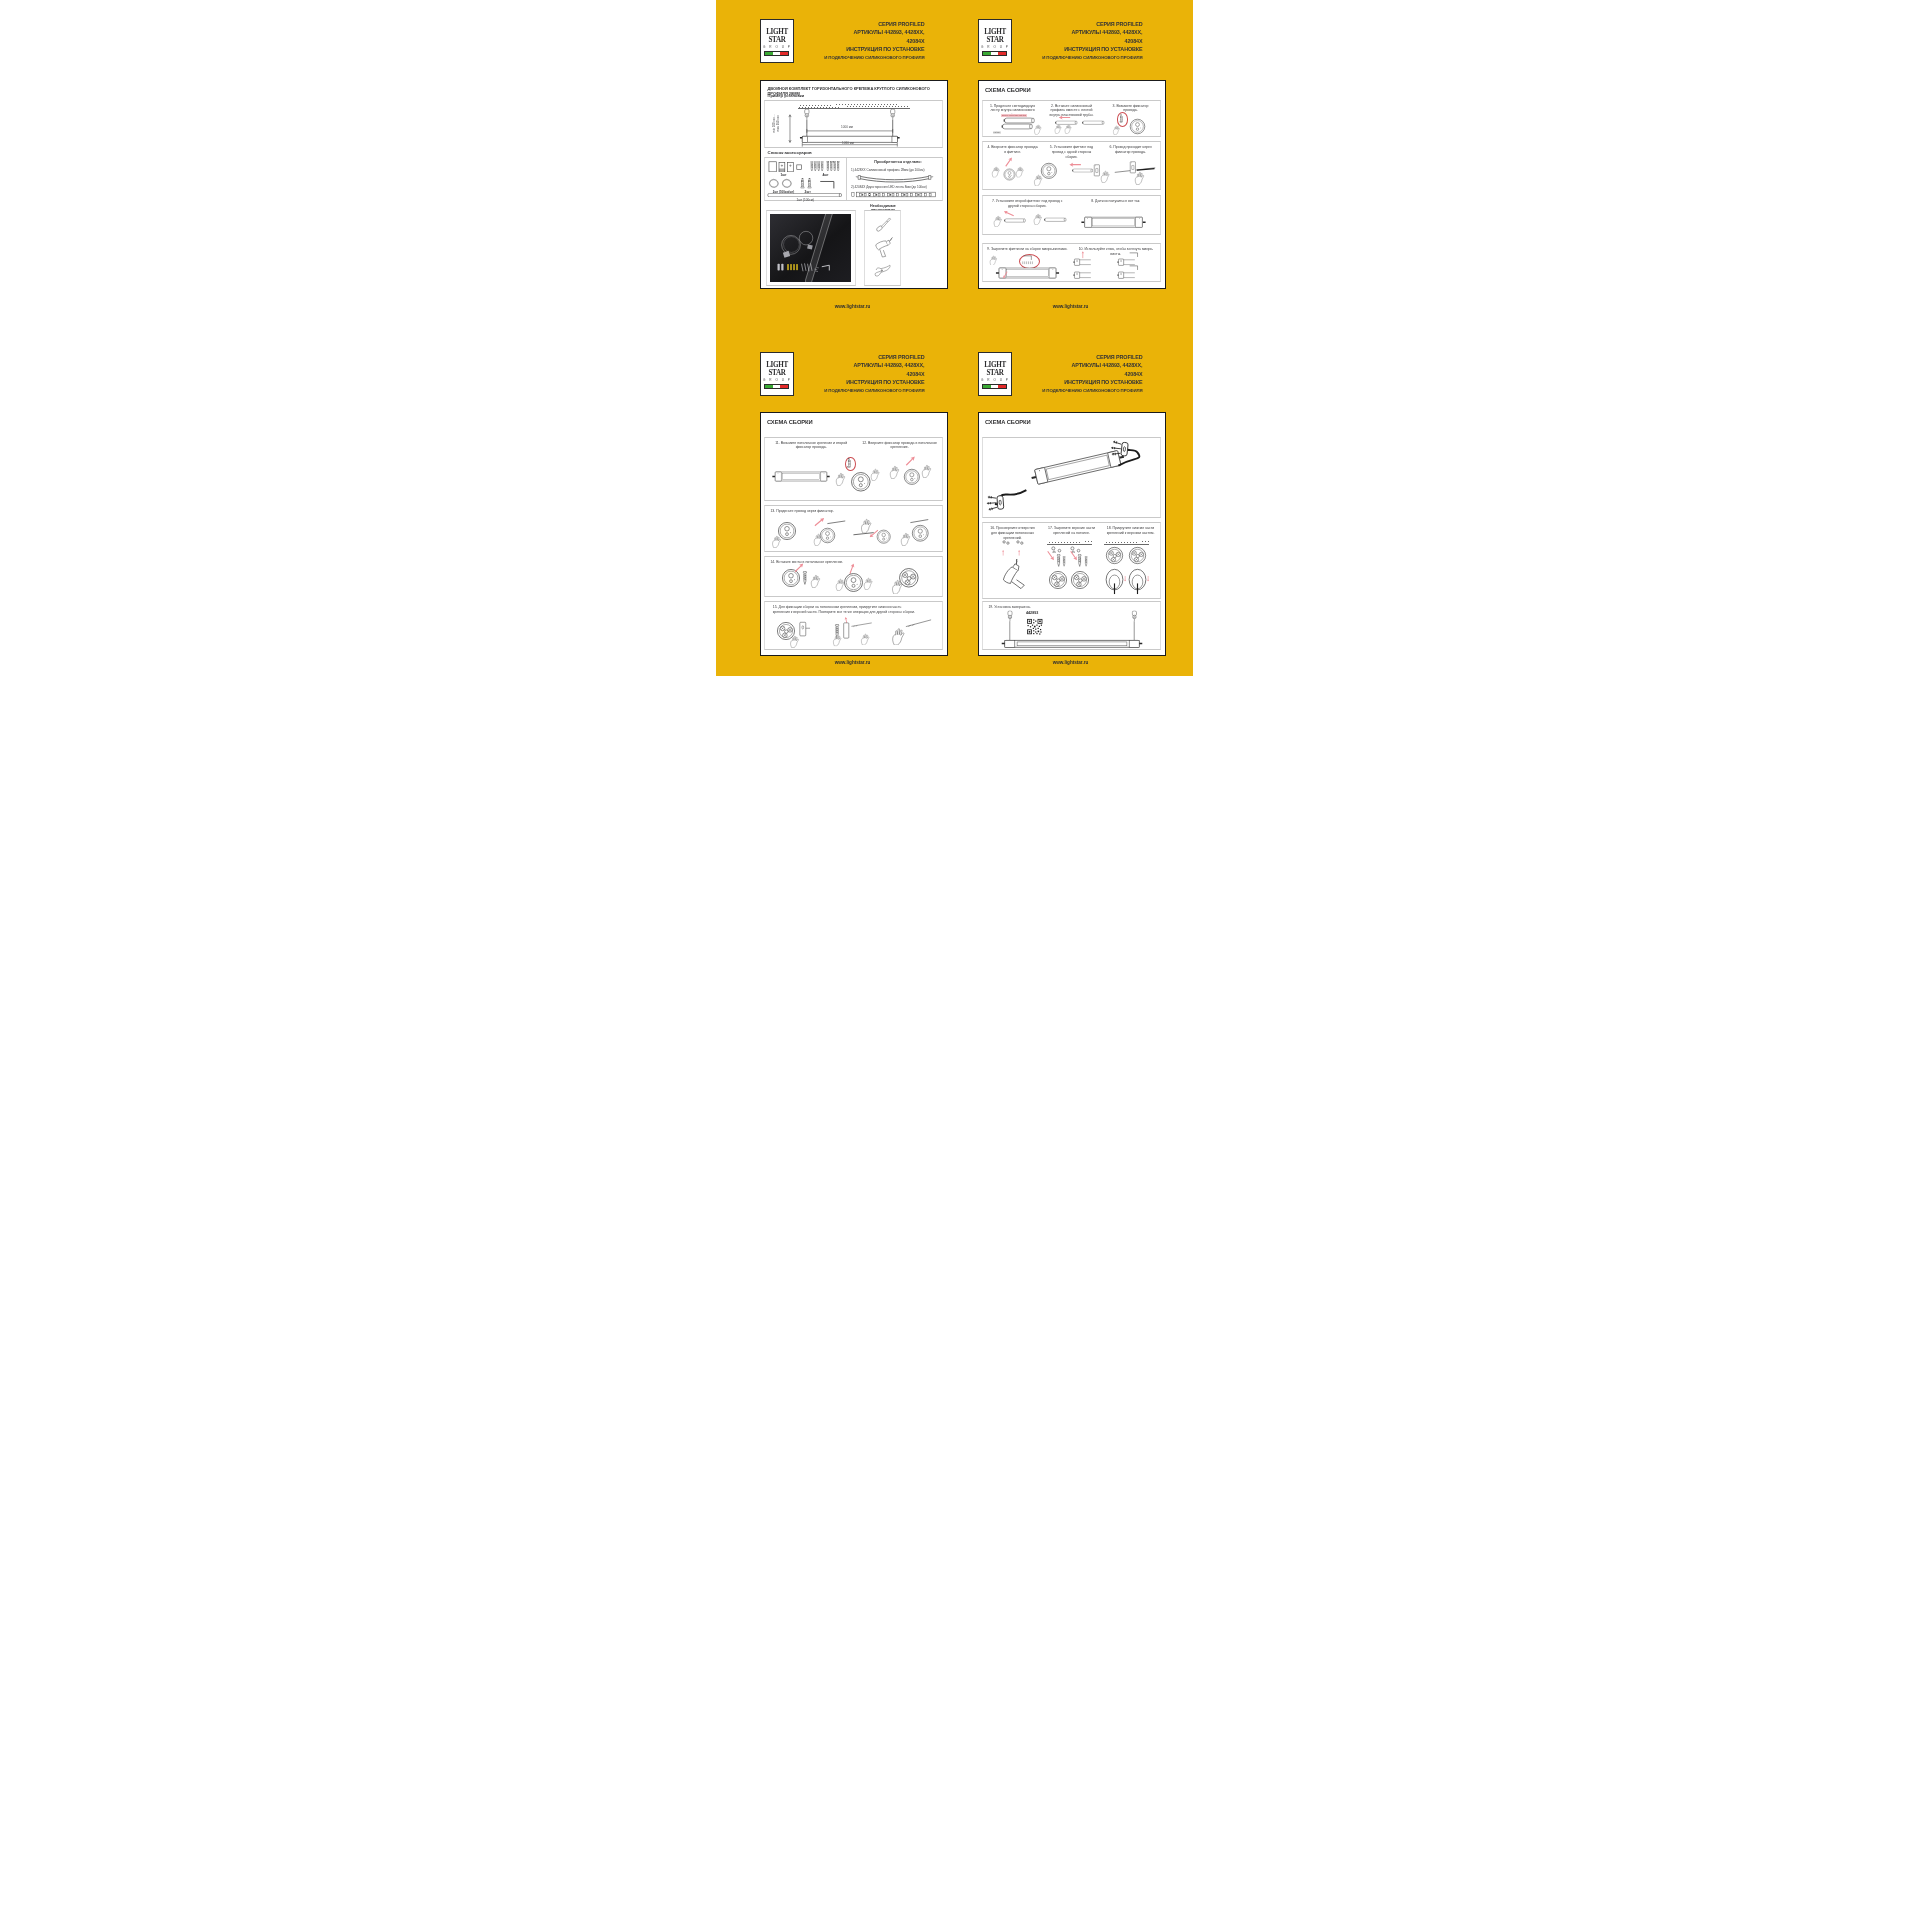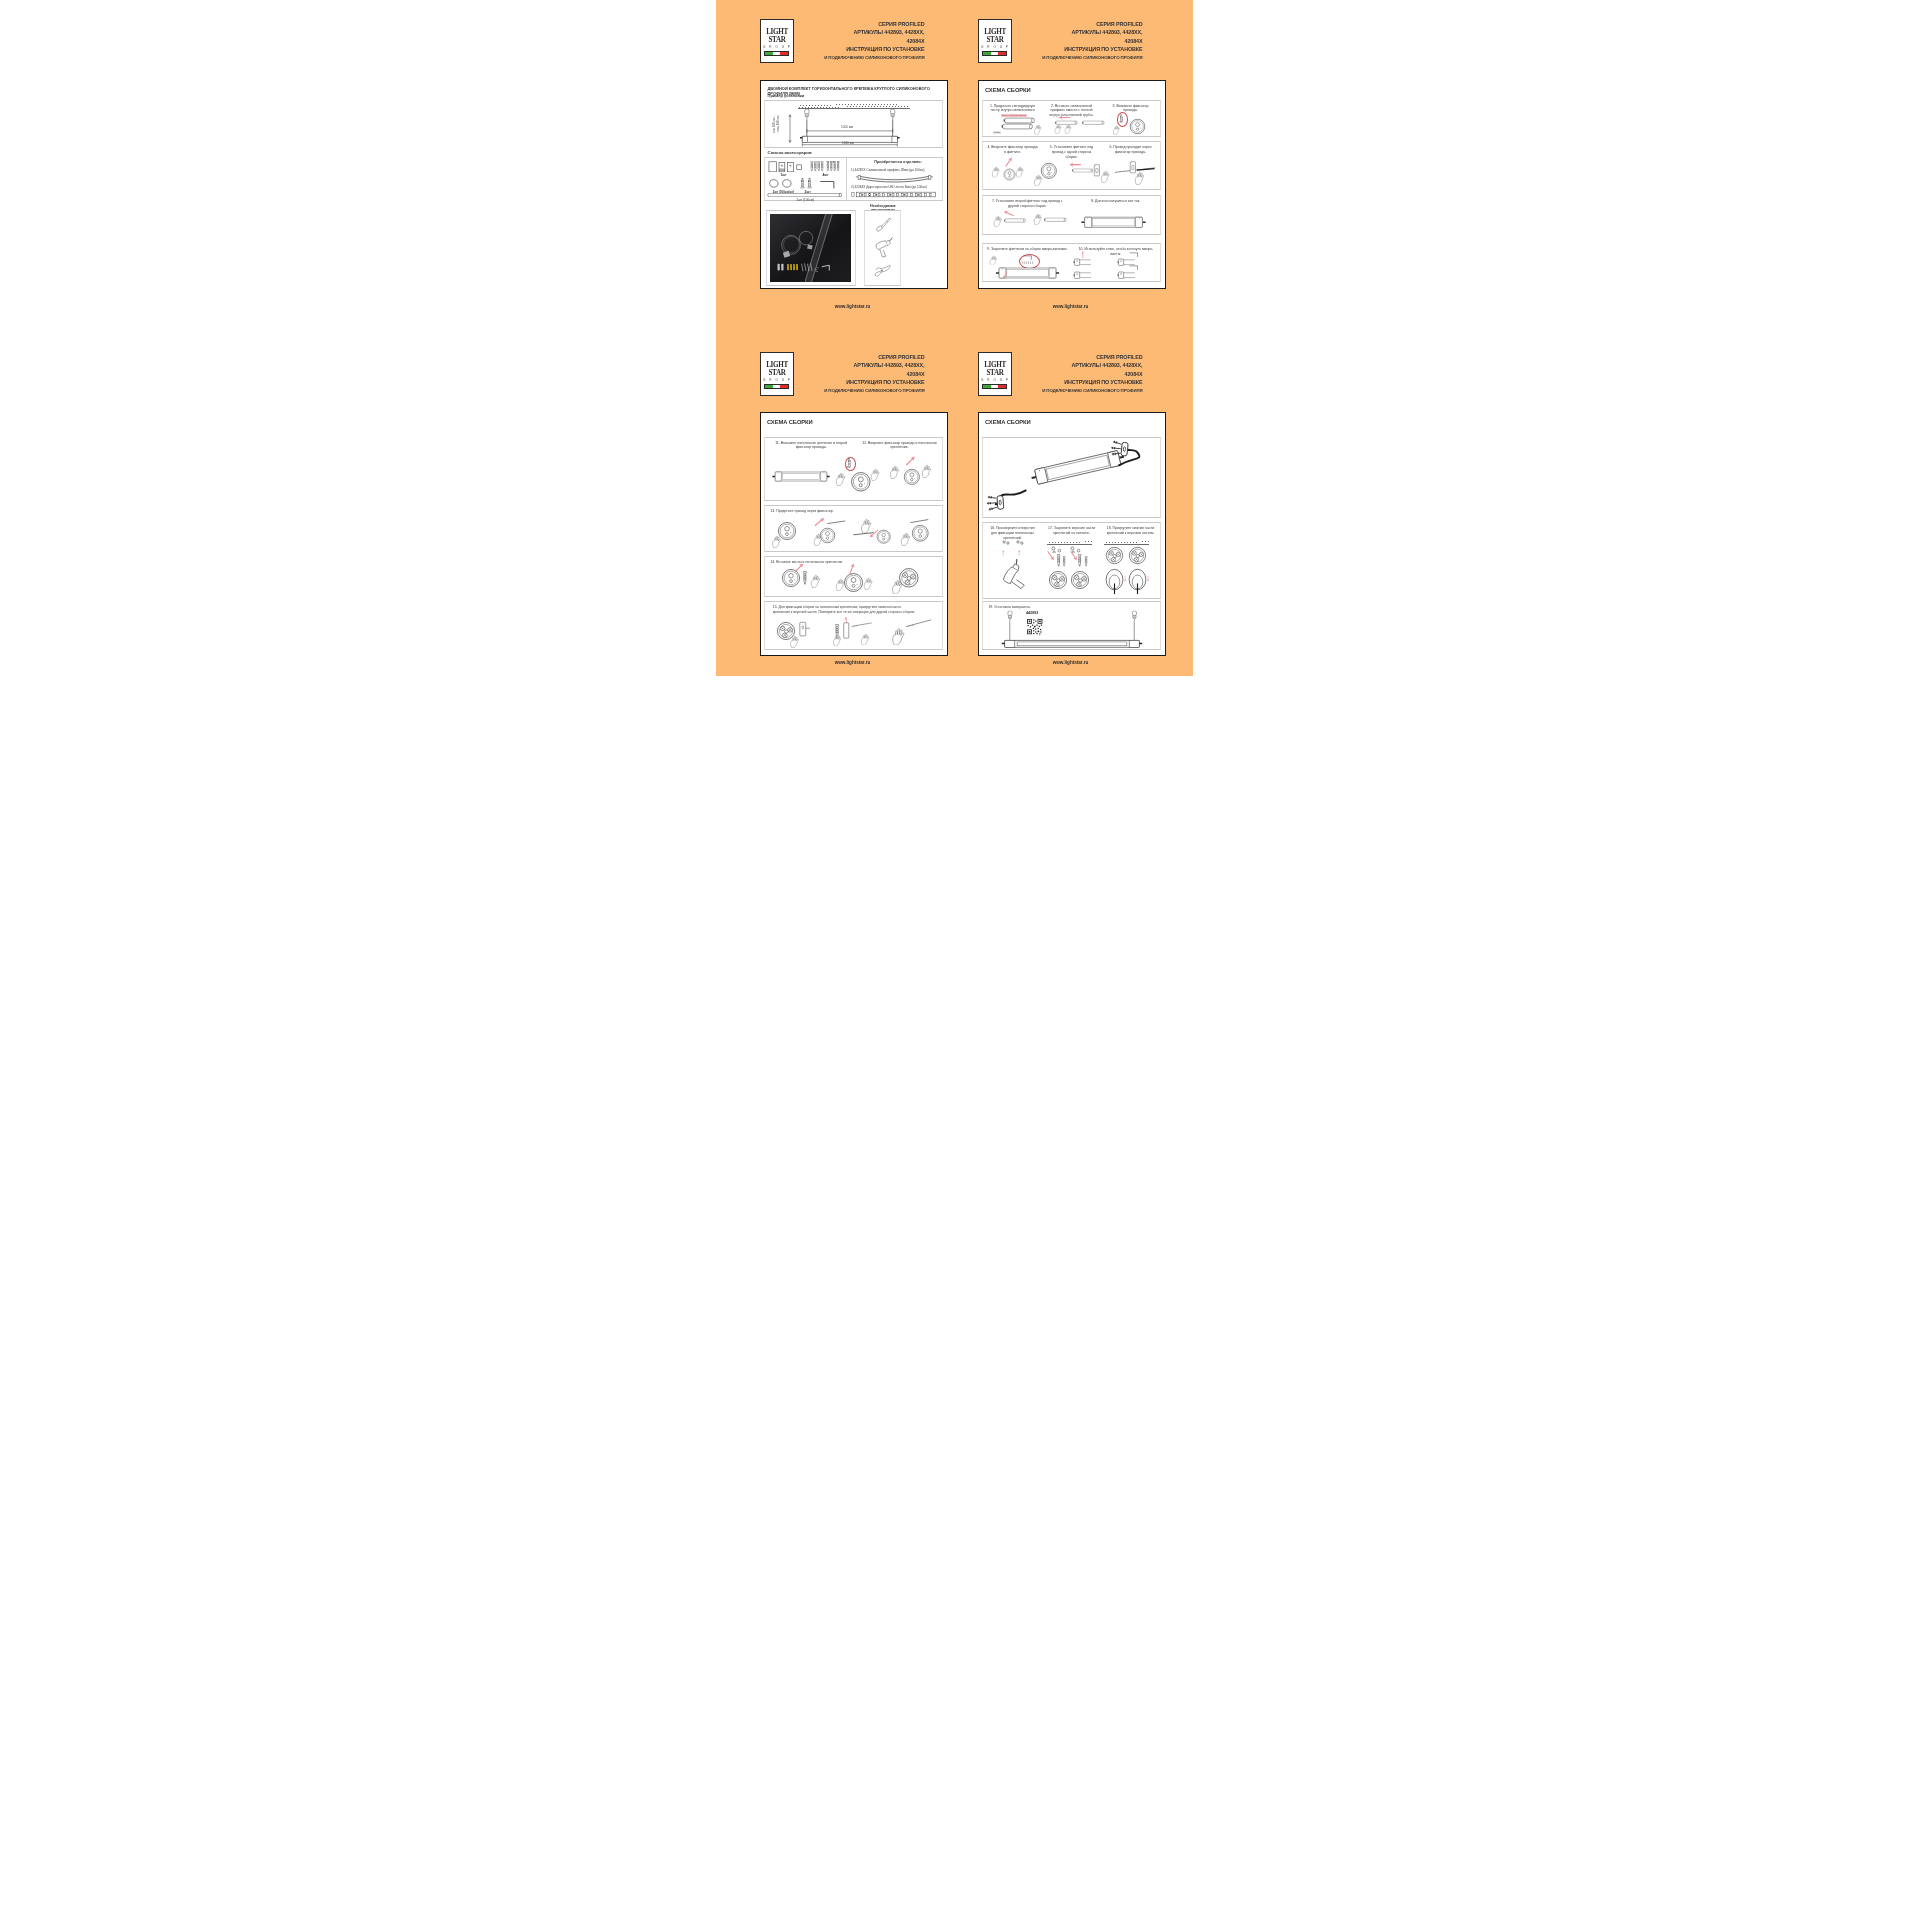--- a/index.html
+++ b/index.html
@@ -1,17 +1,17 @@
 <!DOCTYPE html>
 <html style="font-size:6.2px"><head>
 <meta charset="utf-8">
 <style>
   html,body{margin:0;padding:0;background:#ffffff;}
   body{font-family:"Liberation Sans", sans-serif;color:#3a3a3c;}
-  .sheet{position:relative;width:477px;height:676px;background:#fdba74;margin:0 auto;overflow:hidden;}
+  .sheet{position:relative;width:477px;height:676px;background:#eab308;margin:0 auto;overflow:hidden;}
   .abs{position:absolute;}
   .page{position:absolute;width:187px;}
   
   .logo{position:absolute;left:0;top:0;width:34px;height:44px;border:0.6px solid #2b2b2b;background:#fff;box-sizing:border-box;text-align:center;padding-top:7px;}
   .logo-word{font-family:"Liberation Serif", serif;font-weight:bold;font-size:8.9px;line-height:0.93;letter-spacing:-0.4px;color:#2e2e30;transform:scaleX(.8);}
   .logo-group{font-size:3.1px;letter-spacing:1.5px;color:#4a4a4c;margin-top:1.2px;padding-left:1.5px;}
   .flag{display:flex;height:2.3px;margin:2.7px 3.5px 0;border:0.4px solid #2b2b2b;}
   .flag i{flex:1;display:block;}
   .titles{position:absolute;top:0.8px;right:22px;width:127px;text-align:right;font-weight:bold;color:#333335;letter-spacing:-0.1px;}
   .t1{font-size:5.4px;line-height:8.5px;white-space:nowrap;}

